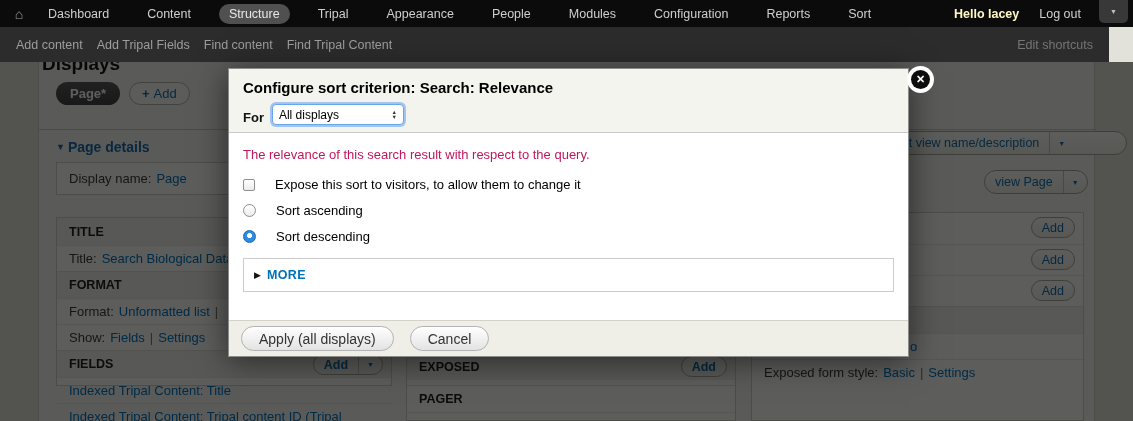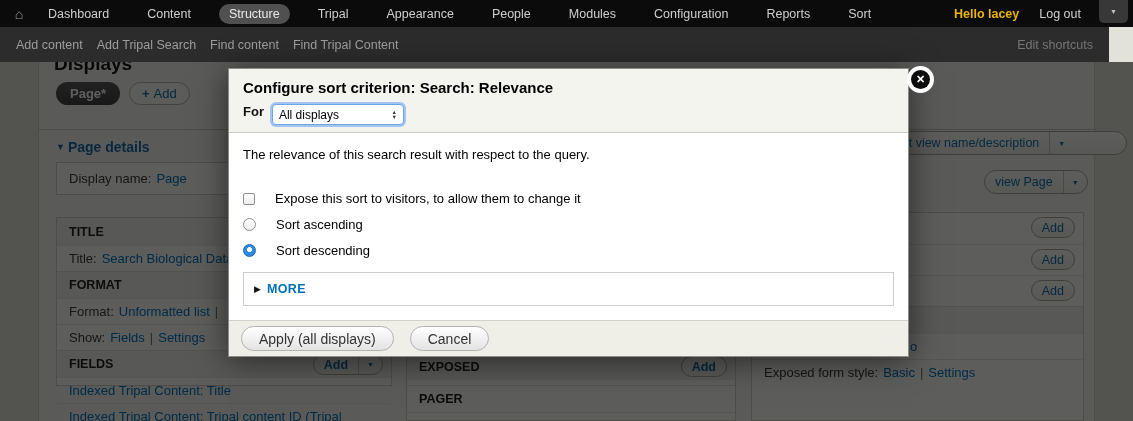--- a/index.html
+++ b/index.html
@@ -5,33 +5,33 @@
   * { margin:0; padding:0; box-sizing:border-box; }
   html,body { width:1133px; height:421px; overflow:hidden; font-family:"Liberation Sans", sans-serif; background:#e2e2da; }
 
   
   .toolbar { position:absolute; top:0; left:0; width:1133px; height:27px; background:#0b0b0b; z-index:60; display:flex; align-items:center; font-size:12.5px; color:#cfcfcf; }
   .toolbar .home { width:38px; text-align:center; color:#9c9c9c; font-size:14px; cursor:pointer; }
   .toolbar .nav { display:flex; align-items:center; gap:18px; }
   .toolbar .nav-item { padding:3px 10px; cursor:pointer; white-space:nowrap; }
   .toolbar .nav-item.active { background:#505050; border-radius:10px; color:#e8e8e8; }
   .toolbar .right { margin-left:auto; display:flex; align-items:center; gap:4px; padding-right:44px; }
-  .toolbar .greet { color:#eab308; font-weight:bold; padding:3px 8px; cursor:pointer; }
+  .toolbar .greet { color:#fef9c3; font-weight:bold; padding:3px 8px; cursor:pointer; }
   .toolbar .logout { color:#cfcfcf; padding:3px 8px; cursor:pointer; }
   .toolbar-toggle { position:absolute; top:0; right:5px; width:29px; height:23px; background:#383838; border-radius:0 0 5px 5px; display:flex; align-items:center; justify-content:center; color:#c0c0c0; font-size:7px; cursor:pointer; z-index:61; }
 
   
   .shortcuts { position:absolute; top:27px; left:0; width:1109px; height:35px; background:#2c2c2c; z-index:55; display:flex; align-items:center; font-size:12.5px; color:#9d9d9d; padding:0 16px; }
   .shortcuts .sc-item { margin-right:14px; cursor:pointer; white-space:nowrap; }
   .shortcuts .edit-sc { margin-left:auto; color:#757575; cursor:pointer; }
 
   
   .page { position:absolute; top:27px; left:0; width:1133px; height:394px; background:#e2e2da; z-index:10; }
   .container { position:absolute; top:0; left:38px; width:1057px; height:394px; background:#f5f5f1; border-left:1px solid #cfcfc7; border-right:1px solid #cfcfc7; }
-  .page-title { position:absolute; top:26px; left:3px; font-size:19px; font-weight:bold; color:#171717;margin-left:12px; }
+  .page-title { position:absolute; top:26px; left:3px; font-size:19px; font-weight:bold; color:#171717; }
   .tabs-row { position:absolute; top:48px; left:0; width:1057px; height:55px; border-bottom:1px solid #c9c9c1; }
   .tab-pill { position:absolute; left:17px; top:7px; height:23px; padding:0 14px; background:linear-gradient(#5a5a5a,#434343); border-radius:12px; color:#fff; font-size:13px; font-weight:bold; display:flex; align-items:center; cursor:pointer; }
   .add-tab { position:absolute; left:90px; top:7px; height:23px; padding:0 12px; border:1px solid #b3b3ab; border-radius:12px; color:#1271ab; font-size:13px; display:flex; align-items:center; gap:4px; cursor:pointer; background:rgba(255,255,255,.35); }
   .add-tab .plus { font-weight:bold; font-size:13px; }
 
   .pill-btn { height:24px; border:1px solid #a8a8a0; border-radius:13px; background:linear-gradient(#fdfdfb,#ededE5); color:#1271ab; font-size:12.5px; display:flex; align-items:center; cursor:pointer; overflow:hidden; }
   .pill-btn .seg { padding:0 10px; display:flex; align-items:center; height:100%; white-space:nowrap; }
   .pill-btn .caret-seg { padding:0 8px; border-left:1px solid #c4c4bc; font-size:7px; display:flex; align-items:center; height:100%; }
 
   .edit-view-btn { position:absolute; top:56px; left:842px; width:246px; }
@@ -52,26 +52,26 @@
   .right-add-row:first-child { border-top:none; }
   .right-add-row .pill-btn { position:absolute; right:8px; top:4px; }
 
   
   .dim { position:absolute; top:62px; left:0; width:1133px; height:359px; background:rgba(0,0,0,0.63); z-index:20; }
 
   
   .modal { position:absolute; top:68px; left:228px; width:681px; height:289px; background:#fff; z-index:100; box-shadow:0 4px 30px rgba(0,0,0,.55); border:1px solid #8b8b8b; }
   .modal-header { height:64px; background:#f4f4ee; border-bottom:1px solid #cacaca; padding:10px 14px 0 14px; }
   .modal-title { font-size:15px; font-weight:bold; color:#000; }
-  .for-row { margin-top:8px; display:flex; align-items:flex-start; gap:8px; font-size:13px; font-weight:bold; color:#111; }
+  .for-row { margin-top:8px; display:flex; align-items:flex-end; gap:8px; font-size:13px; font-weight:bold; color:#111; }
   .fake-select { width:132px; height:21px; background:#fff; border:1px solid #6aa7e8; border-radius:4px; box-shadow:0 0 0 2px rgba(82,148,242,.5); display:flex; align-items:center; padding:0 6px; font-size:12px; font-weight:normal; color:#000; cursor:pointer; }
   .fake-select .val { flex:1; }
   .fake-select .steppers { display:flex; flex-direction:column; line-height:5px; font-size:5.5px; color:#333; }
   .modal-body { padding:14px 14px 0 14px; font-size:13px; color:#000; }
-  .desc { color:#000000; margin-bottom:29px; }
+  .desc { color:#be185d; margin-bottom:15px; }
   .opt-row { display:flex; align-items:center; gap:20px; margin-bottom:11px; cursor:pointer; }
   .cbox { width:12px; height:12px; border:1px solid #8f8f8f; border-radius:2px; background:linear-gradient(#fff,#ececec); flex:0 0 auto; }
   .rad { width:13px; height:13px; border:1px solid #8f8f8f; border-radius:50%; background:linear-gradient(#fff,#ececec); flex:0 0 auto; }
   .rad.sel { border:1px solid #1667b8; background:radial-gradient(circle at 50% 42%, #ffffff 0 2.2px, #2e8be0 2.8px 100%); }
   .more-box { margin-top:14px; border:1px solid #ccc; height:34px; display:flex; align-items:center; padding:0 10px; gap:6px; cursor:pointer; }
   .more-box .tri { font-size:9px; color:#111; }
   .more-box .more-lbl { color:#0071b8; font-weight:bold; font-size:12.5px; letter-spacing:.4px; }
   .modal-footer { position:absolute; bottom:0; left:0; width:100%; height:36px; background:#efefe8; border-top:1px solid #d2d2ca; display:flex; align-items:center; padding:0 12px; gap:16px; }
   .btn { height:25px; padding:0 17px; border:1px solid #b3b3b3; border-radius:14px; background:linear-gradient(#ffffff,#e3e3e3); font-size:14px; color:#333; display:flex; align-items:center; cursor:pointer; font-family:"Liberation Sans", sans-serif; }
   .close-wrap { position:absolute; top:-3px; right:-26px; width:27px; height:27px; background:#fff; border-radius:50%; display:flex; align-items:center; justify-content:center; cursor:pointer; z-index:101; }
@@ -98,21 +98,21 @@
     <span class="greet">Hello lacey</span>
     <span class="logout">Log out</span>
   </div>
 </div>
 <div class="toolbar-toggle">
   <span>▼</span>
 </div>
 
 <div class="shortcuts">
   <span class="sc-item">Add content</span>
-  <span class="sc-item">Add Tripal Search</span>
+  <span class="sc-item">Add Tripal Fields</span>
   <span class="sc-item">Find content</span>
   <span class="sc-item">Find Tripal Content</span>
   <span class="edit-sc">Edit shortcuts</span>
 </div>
 
 <div class="page">
   <div class="container">
     <div class="page-title">Displays</div>
 
     <div class="tabs-row">

